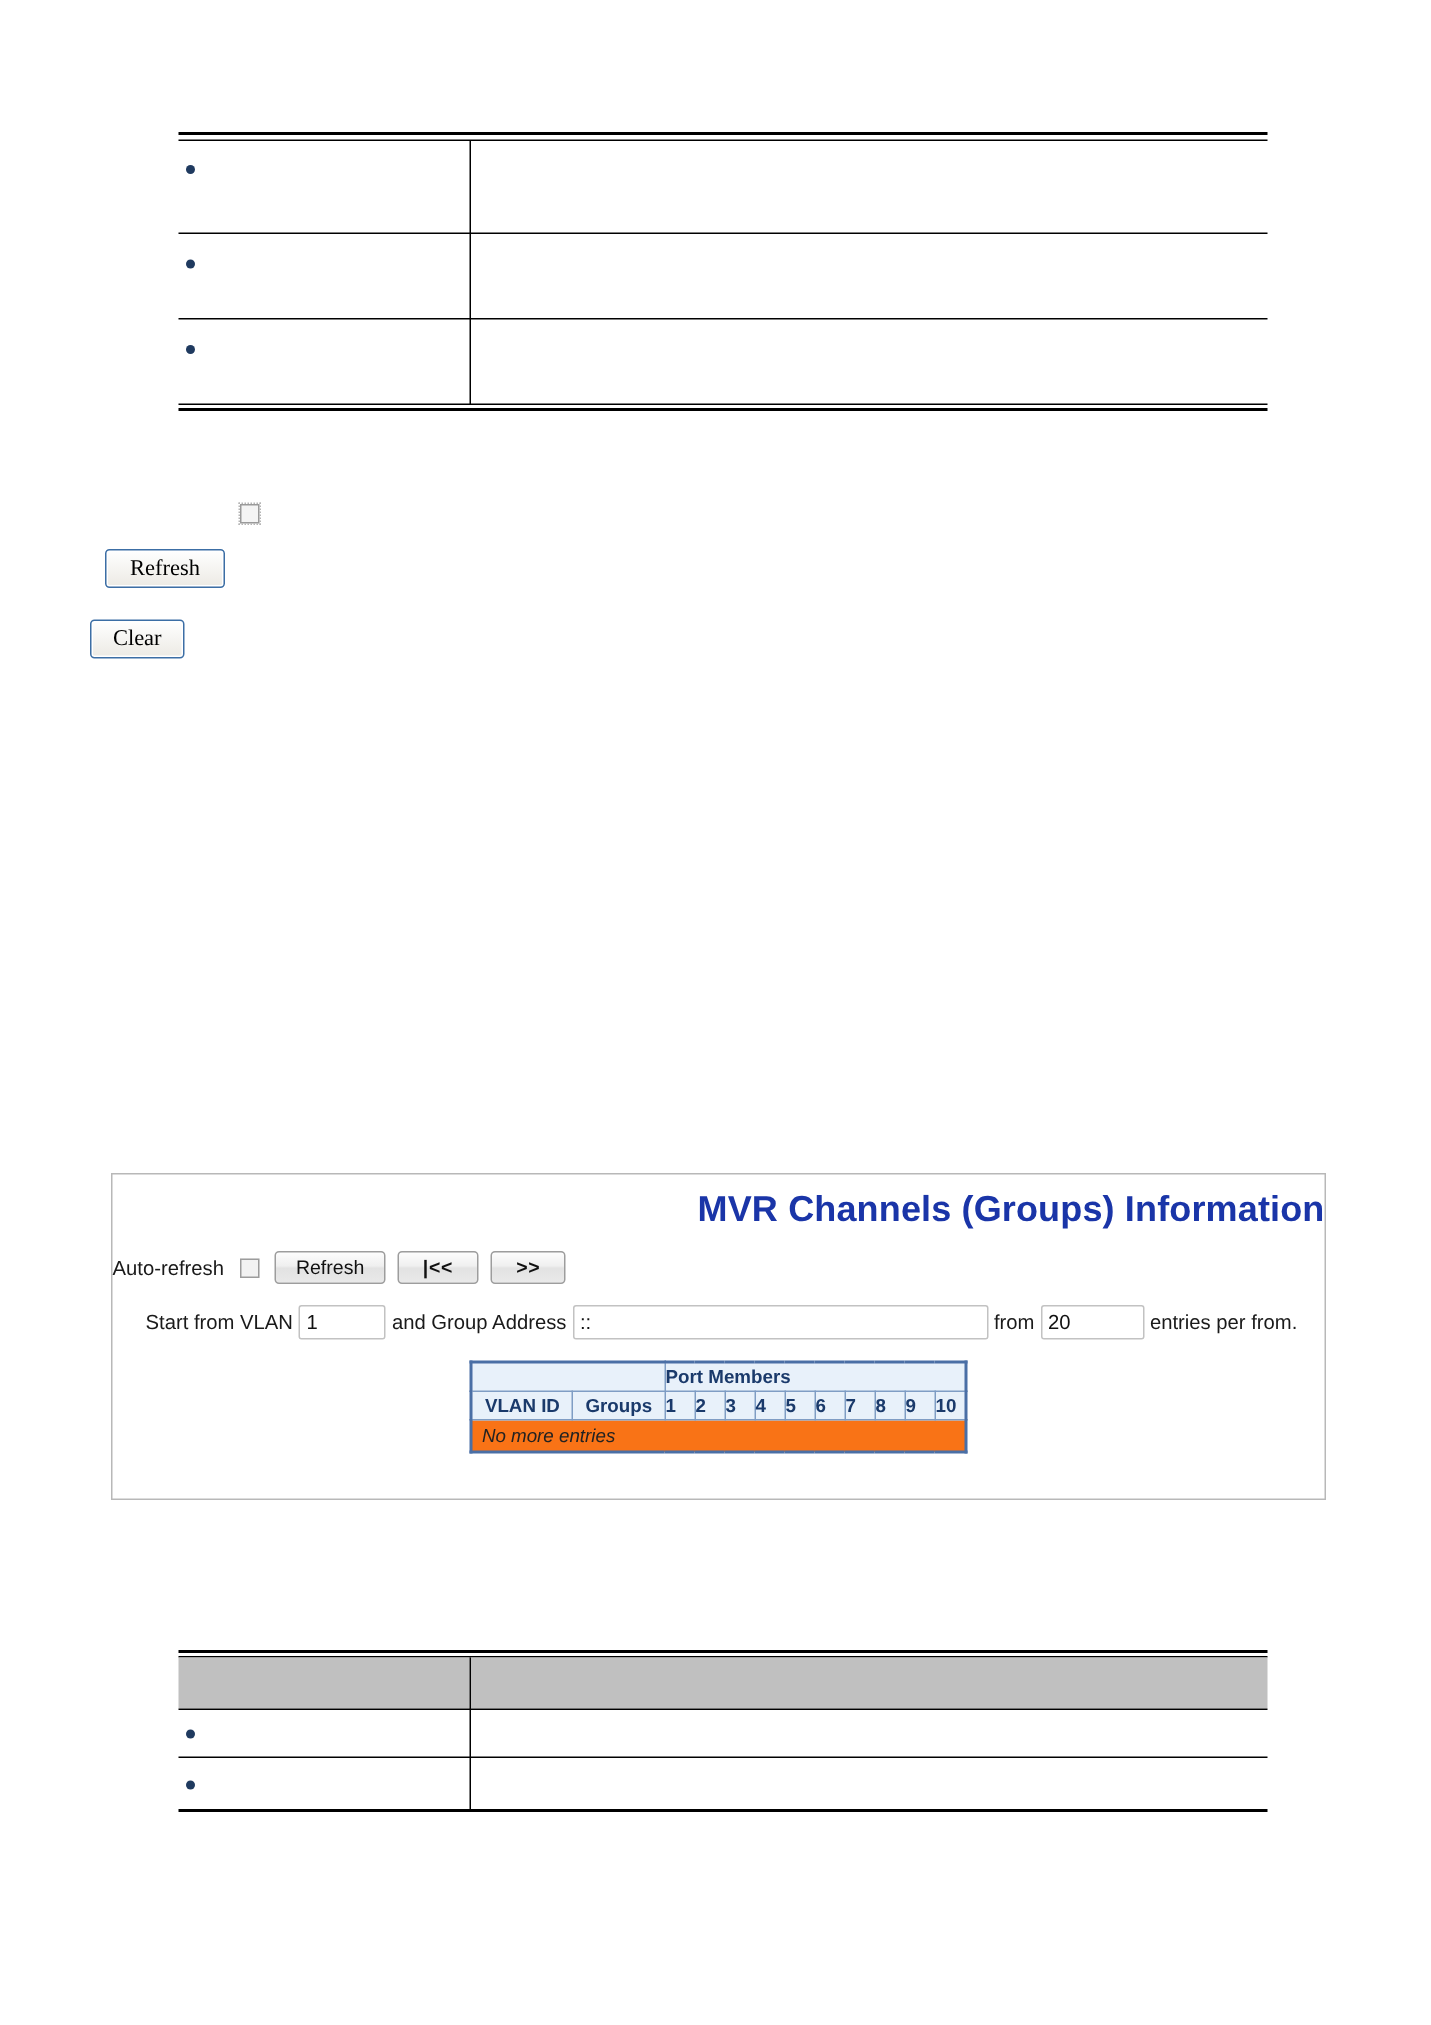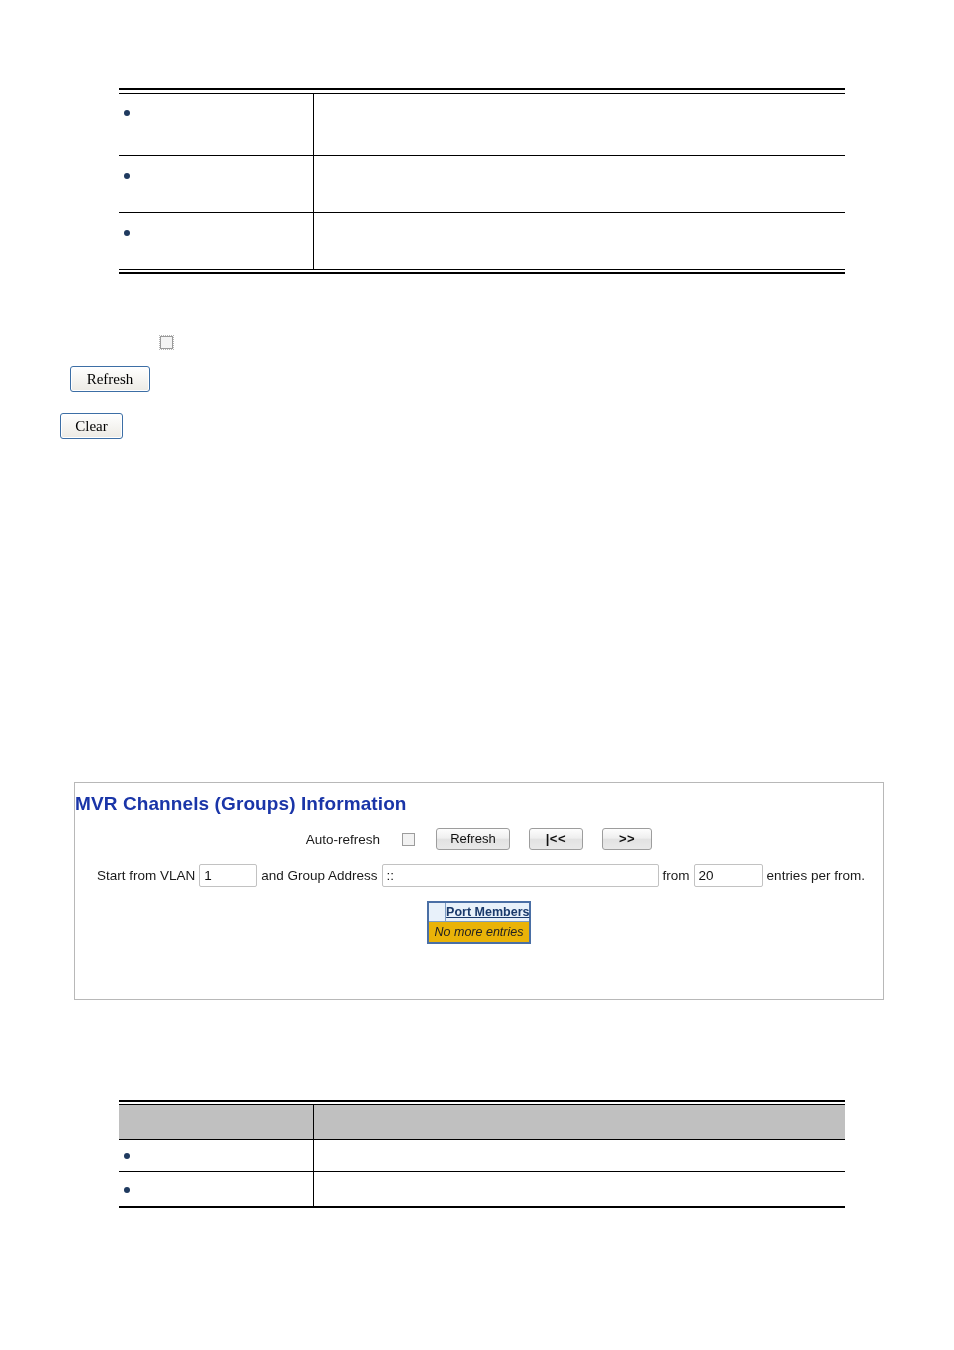--- a/index.html
+++ b/index.html
@@ -57,32 +57,31 @@
     position: absolute;
     left: 74px;
     top: 782px;
     width: 810px;
     height: 218px;
     border: 1px solid #b8b8b8;
     background: #ffffff;
     box-sizing: border-box;
   }
   #mvr-title {
-    text-align: left;
-    font-size: 19px;
+    text-align: right;
+    font-size: 24px;
     font-weight: bold;
     color: #1a35a8;
     margin-top: 10px;
     letter-spacing: 0.1px;
   }
   .mvr-toolbar {
     display: flex;
     align-items: center;
-    justify-content: center;
-    gap: 19px;
+    gap: 8px;
     margin-top: 13px;
     font-size: 13.5px;
     color: #1a1a1a;
   }
   .mvr-toolbar .cb {
     position: relative;
     width: 13px;
     height: 13px;
     background: #f2f2f2;
     border: 1px solid #9c9c9c;
@@ -137,28 +136,27 @@
     border-collapse: collapse;
     border: 2px solid #4a6fa5;
     font-size: 12.5px;
   }
   #mvr-table th {
     background: #e8f1fa;
     color: #1a3a6b;
     font-weight: bold;
     border: 1px solid #7f9dc4;
     padding: 2px 0;
-    text-align: right;
-    text-decoration: underline;
+    text-align: left;
   }
   #mvr-table th.blank-head { background: #e8f1fa; }
   #mvr-table th.wide { padding: 2px 8px; }
   #mvr-table th.portnum { width: 19px; }
   #mvr-table td.no-entries {
-    background: #eab308;
+    background: #f97316;
     font-style: italic;
     color: #222;
     padding: 3px 6px;
     font-size: 12.5px;
     border: 1px solid #7f9dc4;
     border-left: none;
     border-right: none;
   }
 </style>
 </head>
@@ -216,20 +214,34 @@
     <input id="entries-input" class="txt-input" type="text" value="20" style="">
     <span class="txt">entries per from.</span>
   </div>
 
   <div id="mvr-table-wrap">
     <table id="mvr-table">
       <thead>
         <tr>
           <th class="blank-head wide" colspan="2"></th>
           <th colspan="10">Port Members</th>
+        </tr>
+        <tr>
+          <th class="wide">VLAN ID</th>
+          <th class="wide">Groups</th>
+          <th class="portnum">1</th>
+          <th class="portnum">2</th>
+          <th class="portnum">3</th>
+          <th class="portnum">4</th>
+          <th class="portnum">5</th>
+          <th class="portnum">6</th>
+          <th class="portnum">7</th>
+          <th class="portnum">8</th>
+          <th class="portnum">9</th>
+          <th class="portnum">10</th>
         </tr>
       </thead>
       <tbody>
         <tr>
           <td class="no-entries" colspan="12">No more entries</td>
         </tr>
       </tbody>
     </table>
   </div>
 </div>

